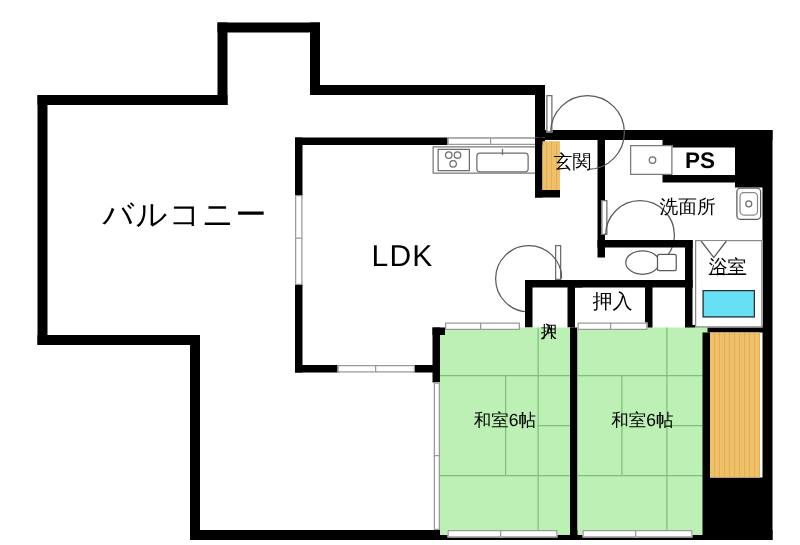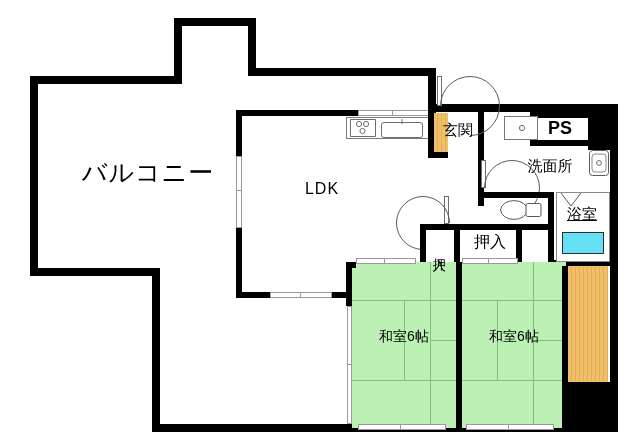--- a/index.html
+++ b/index.html
@@ -215,21 +215,21 @@
   <div class="sliding" style="left:358px; top:424px; width:44px; height:6px;"></div>
   <div class="sliding" style="left:400px; top:424px; width:46px; height:6px;"></div>
   <div class="sliding" style="left:466px; top:424px; width:44px; height:6px;"></div>
   <div class="sliding" style="left:508px; top:424px; width:46px; height:6px;"></div>
 
   <div class="sliding" style="left:347px; top:306px; width:5px; height:60px;"></div>
   <div class="sliding" style="left:347px; top:364px; width:5px; height:60px;"></div>
 
   <div class="label" style="left:0px; top:160px; width:230px; font-size:25px; letter-spacing:1px;margin-left:33px;">バルコニー</div>
 
-  <div class="label" style="left:272px; top:181px; width:100px; font-size:16px; letter-spacing:1px;">LDK</div>
+  <div class="label" style="left:272px; top:194px; width:100px; font-size:24px; letter-spacing:1px;">LDK</div>
 
   <div class="label" style="left:436px; top:122px; width:44px; font-size:15px;">玄関</div>
 
   <div class="label" style="left:531px; top:119px; width:58px; font-size:18px; font-weight:700;">PS</div>
 
   <div class="label" style="left:514px; top:158px; width:72px; font-size:15px;">洗面所</div>
 
   <div class="label" style="left:558px; top:206px; width:48px; font-size:15px;text-decoration:underline;">浴室</div>
 
   <div class="label-v" style="left:432px; top:231px; height:34px; font-size:13px;">押入</div>

